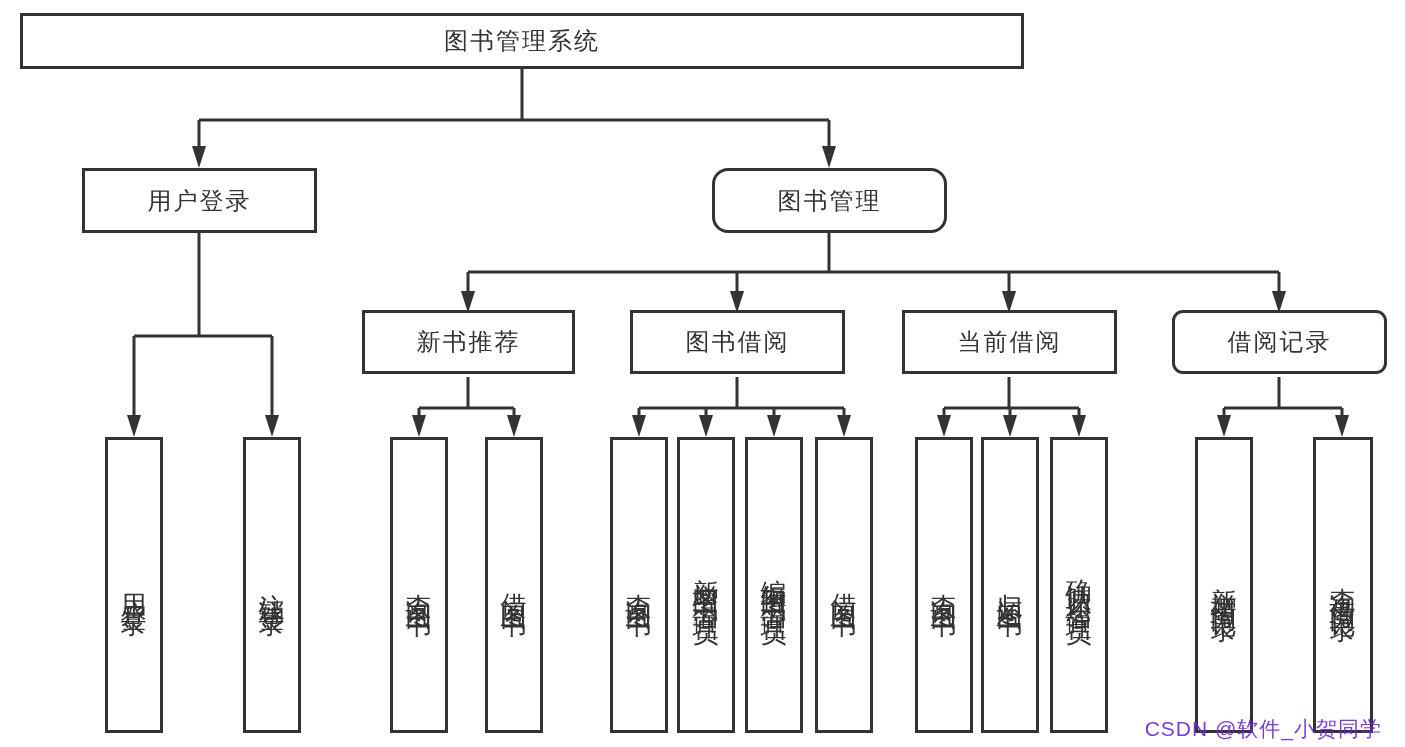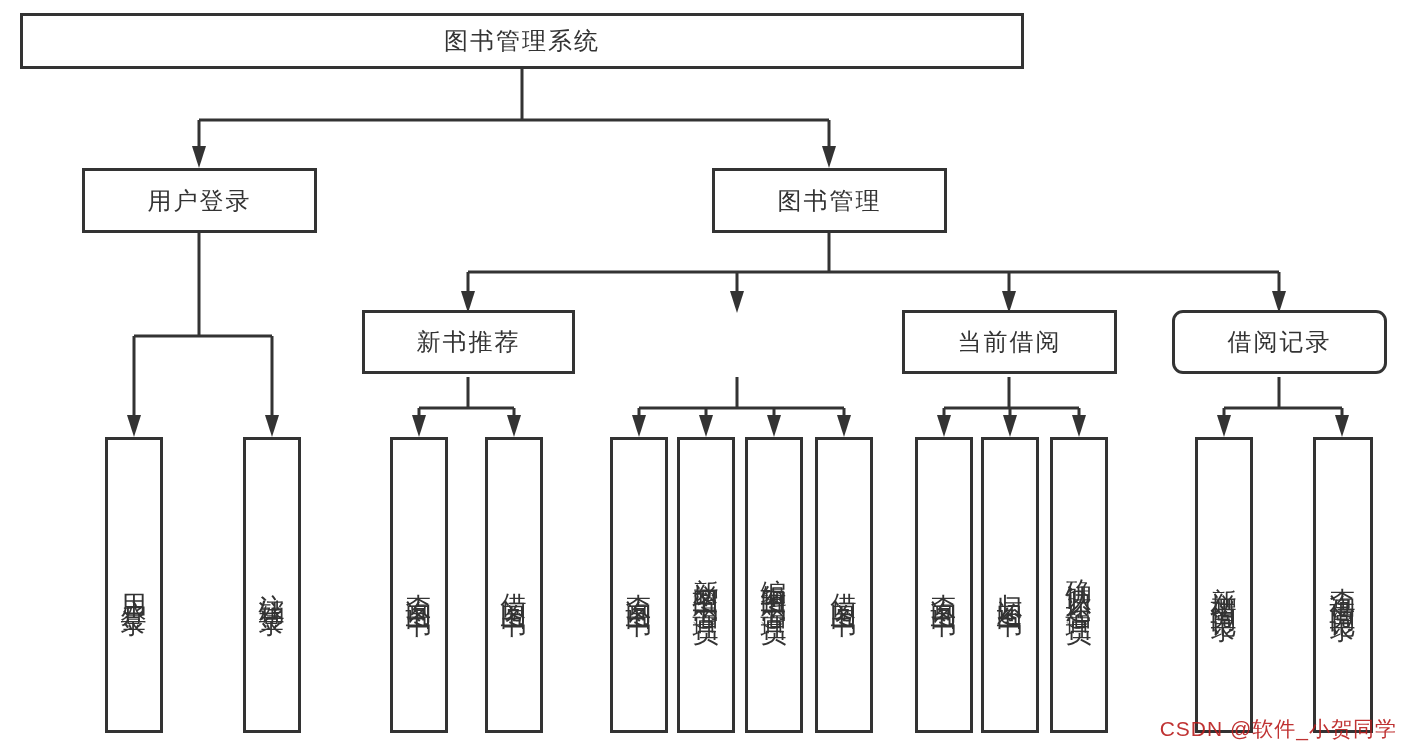--- a/index.html
+++ b/index.html
@@ -37,24 +37,24 @@
     font-size: 26px;
     letter-spacing: 6px;
     line-height: 1;
     white-space: nowrap;
   }
   .leaf { top: 437px; height: 296px; width: 58px; }
   .mid  { top: 310px; height: 64px; }
   .lvl1 { top: 168px; height: 65px; width: 235px; }
   #watermark {
     position: absolute;
-    right: 8px;
+    right: 23px;
     bottom: 4px;
     font-size: 21px;
-    color: #b91c1c;
+    color: #6d28d9;
     opacity: 0.9;
     z-index: 5;
     letter-spacing: 1px;
     white-space: nowrap;
   }
 </style>
 </head>
 <body>
 
 <div id="stage">
@@ -95,26 +95,29 @@
     <path class="a" d="M1335 415 L1349 415 L1342 437 Z"></path>
   </svg>
 
   <div class="node" style="left:20px; top:13px; width:1004px; height:56px;">
     <span class="h-label">图书管理系统</span>
   </div>
 
   <div class="node lvl1" style="left:82px;">
     <span class="h-label">用户登录</span>
   </div>
-  <div class="node lvl1" style="left:712px;">
+  <div class="node lvl1" style="left:712px;border-radius:16px;">
     <span class="h-label">图书管理</span>
   </div>
 
   <div class="node mid" style="left:362px; width:213px;">
     <span class="h-label">新书推荐</span>
+  </div>
+  <div class="node mid" style="left:630px; width:215px;">
+    <span class="h-label">图书借阅</span>
   </div>
   <div class="node mid" style="left:902px; width:215px;">
     <span class="h-label">当前借阅</span>
   </div>
   <div class="node mid" style="left:1172px; width:215px;border-radius:11px;">
     <span class="h-label">借阅记录</span>
   </div>
 
   <div class="node leaf" style="left:105px;">
     <span class="v-label">用户登录</span>

